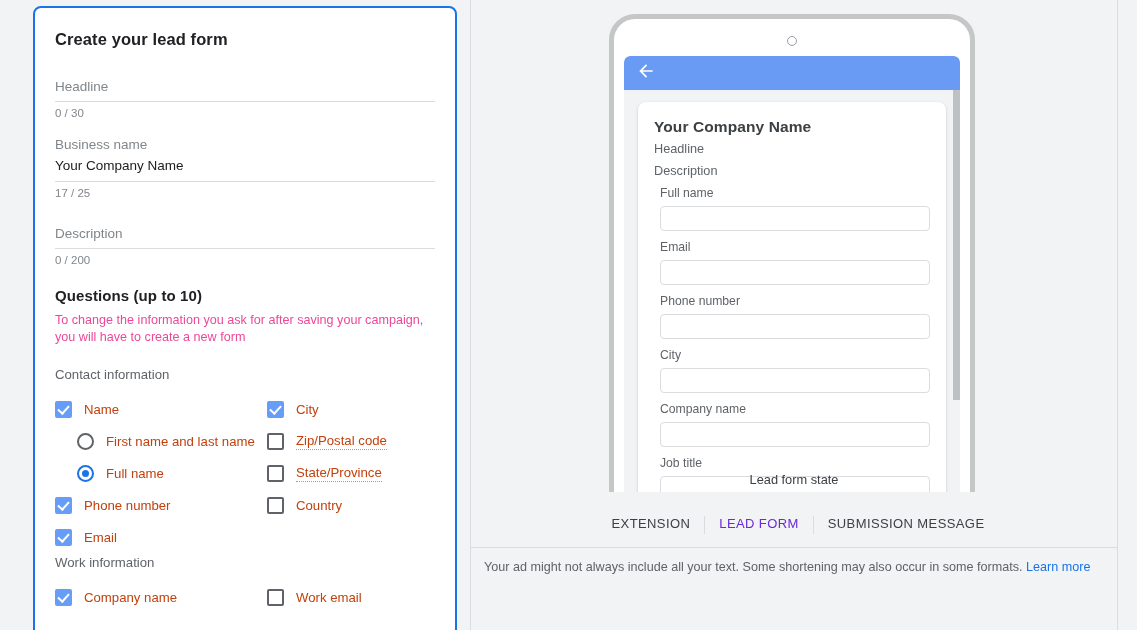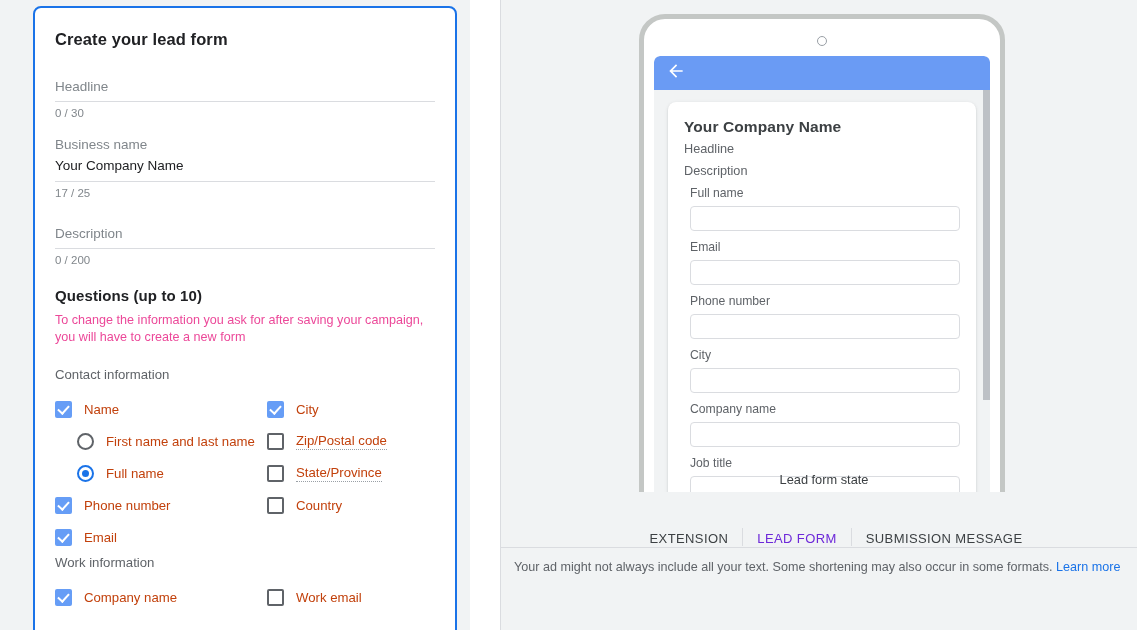--- a/index.html
+++ b/index.html
@@ -3,21 +3,21 @@
 <meta charset="utf-8">
 <style>
   * { box-sizing: border-box; margin: 0; padding: 0; }
   html, body {
     width: 1137px; height: 630px;
     font-family: "Liberation Sans", sans-serif;
     background: #ffffff;
     overflow: hidden;
   }
 
-  .app { position: relative; width: 968px; height: 630px; display: flex; gap: 30px; }
+  .app { position: relative; width: 968px; height: 630px; display: flex; }
 
   
   .left-panel {
     position: relative;
     width: 470px; height: 630px;
     background: #f1f3f4;
     flex: 0 0 470px;
     overflow: hidden;
   }
   .form-card {
@@ -170,22 +170,22 @@
     position: absolute; right: 0px; top: 34px;
     width: 7px; height: 310px; background: #bdc1c6;
   }
 
   
   .state-caption {
     position: absolute; left: 0; top: 472px; width: 646px;
     text-align: center; font-size: 12.8px; color: #3c4043;
   }
   .tabs {
-    position: absolute; left: 12px; top: 516px; width: 646px;
-    display: flex; align-items: flex-end; justify-content: center;
+    position: absolute; left: 4px; top: 516px; width: 646px;
+    display: flex; align-items: flex-start; justify-content: center;
     height: 30px;
   }
   .tab {
     font-size: 13px; letter-spacing: .4px; color: #3c4043;
     padding: 0 14px; white-space: nowrap;
   }
   .tab.active { color: #6d28d9; }
   .tab-sep { width: 1px; height: 18px; background: #dadce0; }
 
   .notice-bar {

